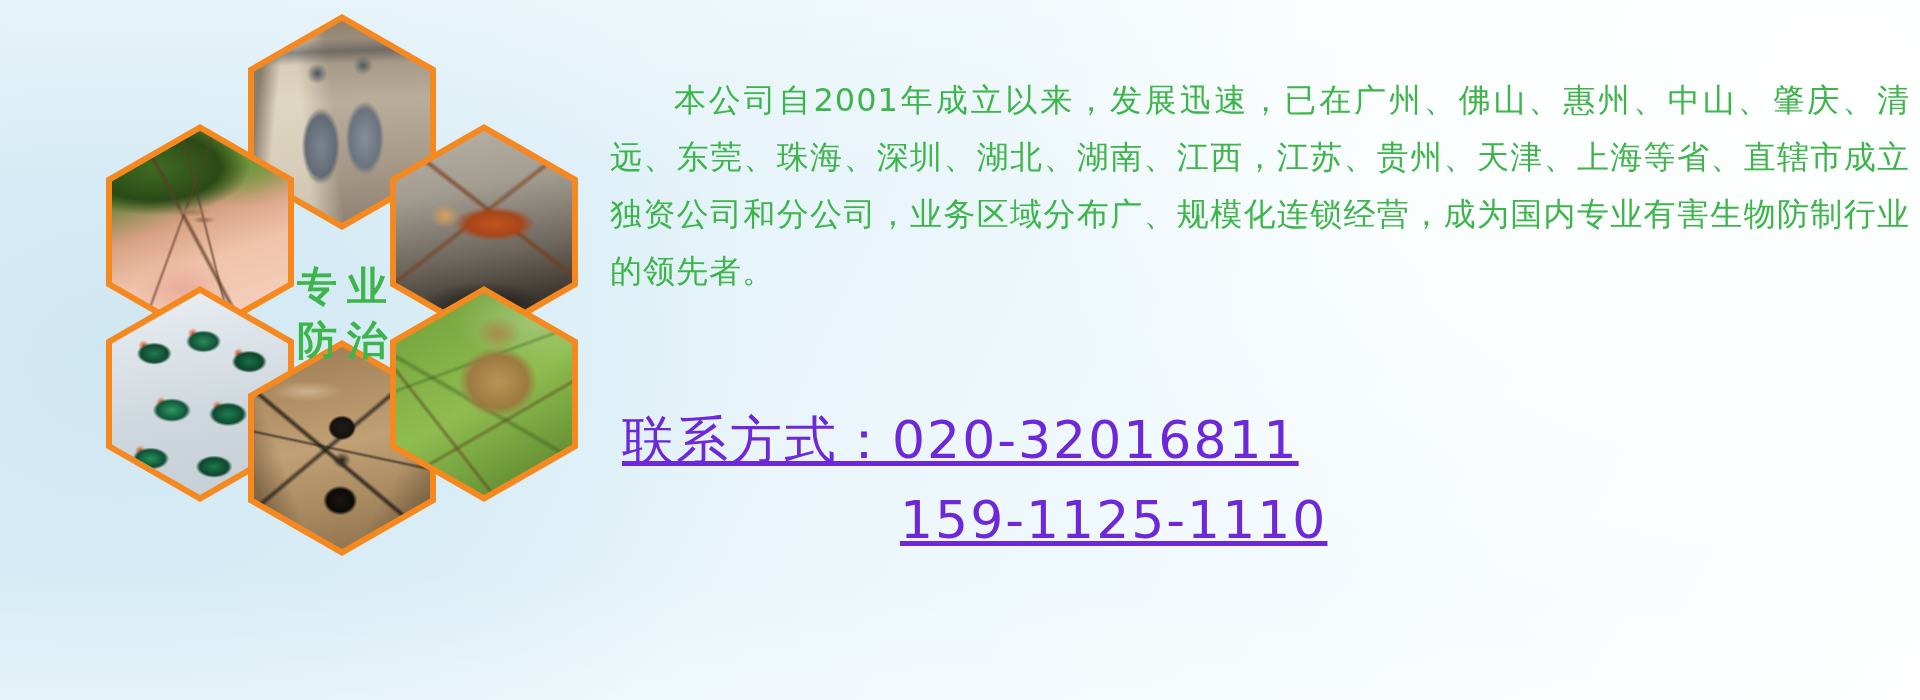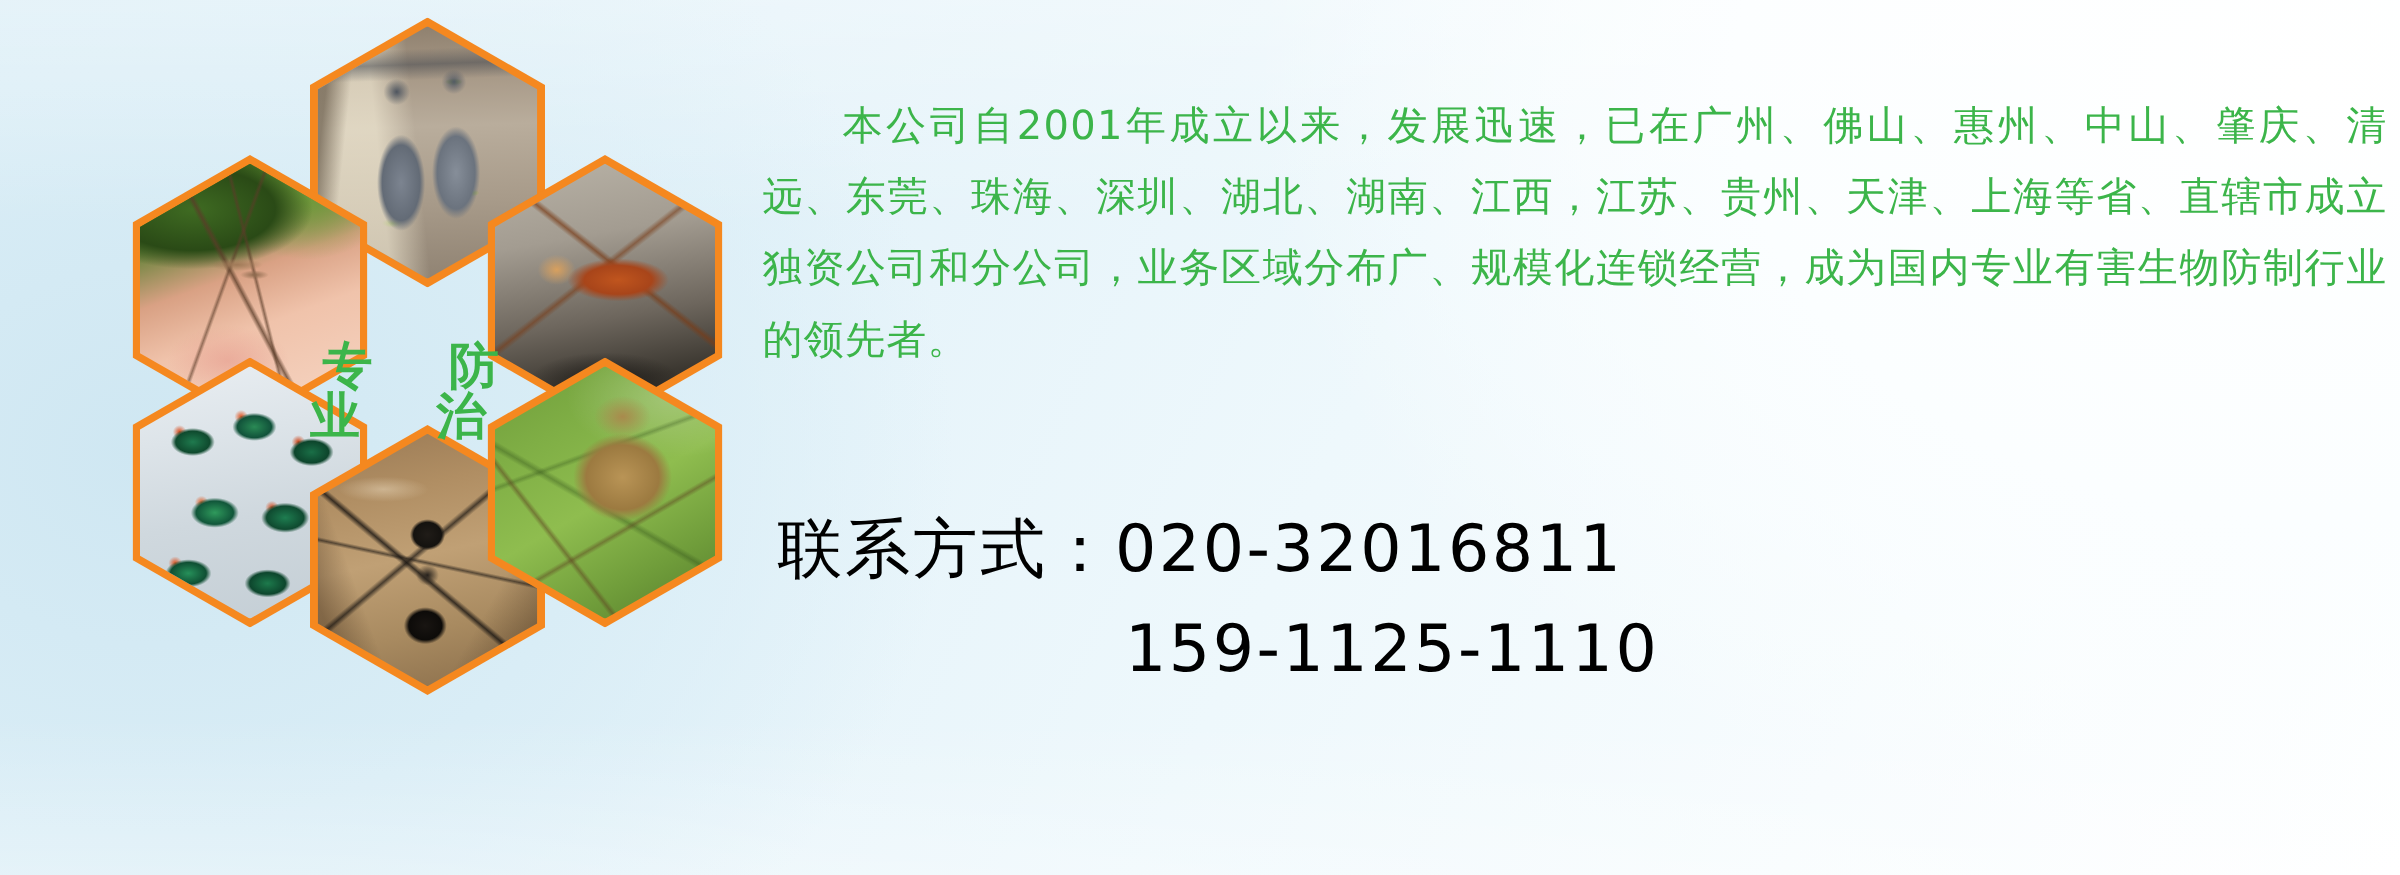--- a/index.html
+++ b/index.html
@@ -66,20 +66,21 @@
   .hex-photo {
     position: absolute;
     inset: 0;
   }
   
   .hex-center {
     position: absolute;
     width: 188px;
     height: 216px;
     display: flex;
+    flex-direction: column;
     align-items: center;
     justify-content: center;
     gap: 14px;
   }
   .hex-center .label-line {
     color: #3cb54a;
     font-size: 40px;
     font-weight: 700;
     letter-spacing: 10px;
     text-indent: 10px;
@@ -257,27 +258,28 @@
     text-align: justify;
     font-family: "DejaVu Sans", "Liberation Sans", sans-serif;
   }
   #contact-block {
     position: absolute;
     left: 0;
     top: 400px;
     width: 1300px;
   }
   .contact-line {
-    color: #000000;
+    color: #6d28d9;
     font-size: 52px;
     line-height: 80px;
     font-weight: 500;
     letter-spacing: 2px;
     white-space: nowrap;
     font-family: "DejaVu Sans", "Liberation Sans", sans-serif;
+    text-decoration: underline;
   }
   .contact-line.primary   { padding-left: 12px; }
   .contact-line.secondary { padding-left: 290px; }
 </style>
 </head>
 <body>
 
 <div id="banner">
 
   <div class="bg-base"></div>

